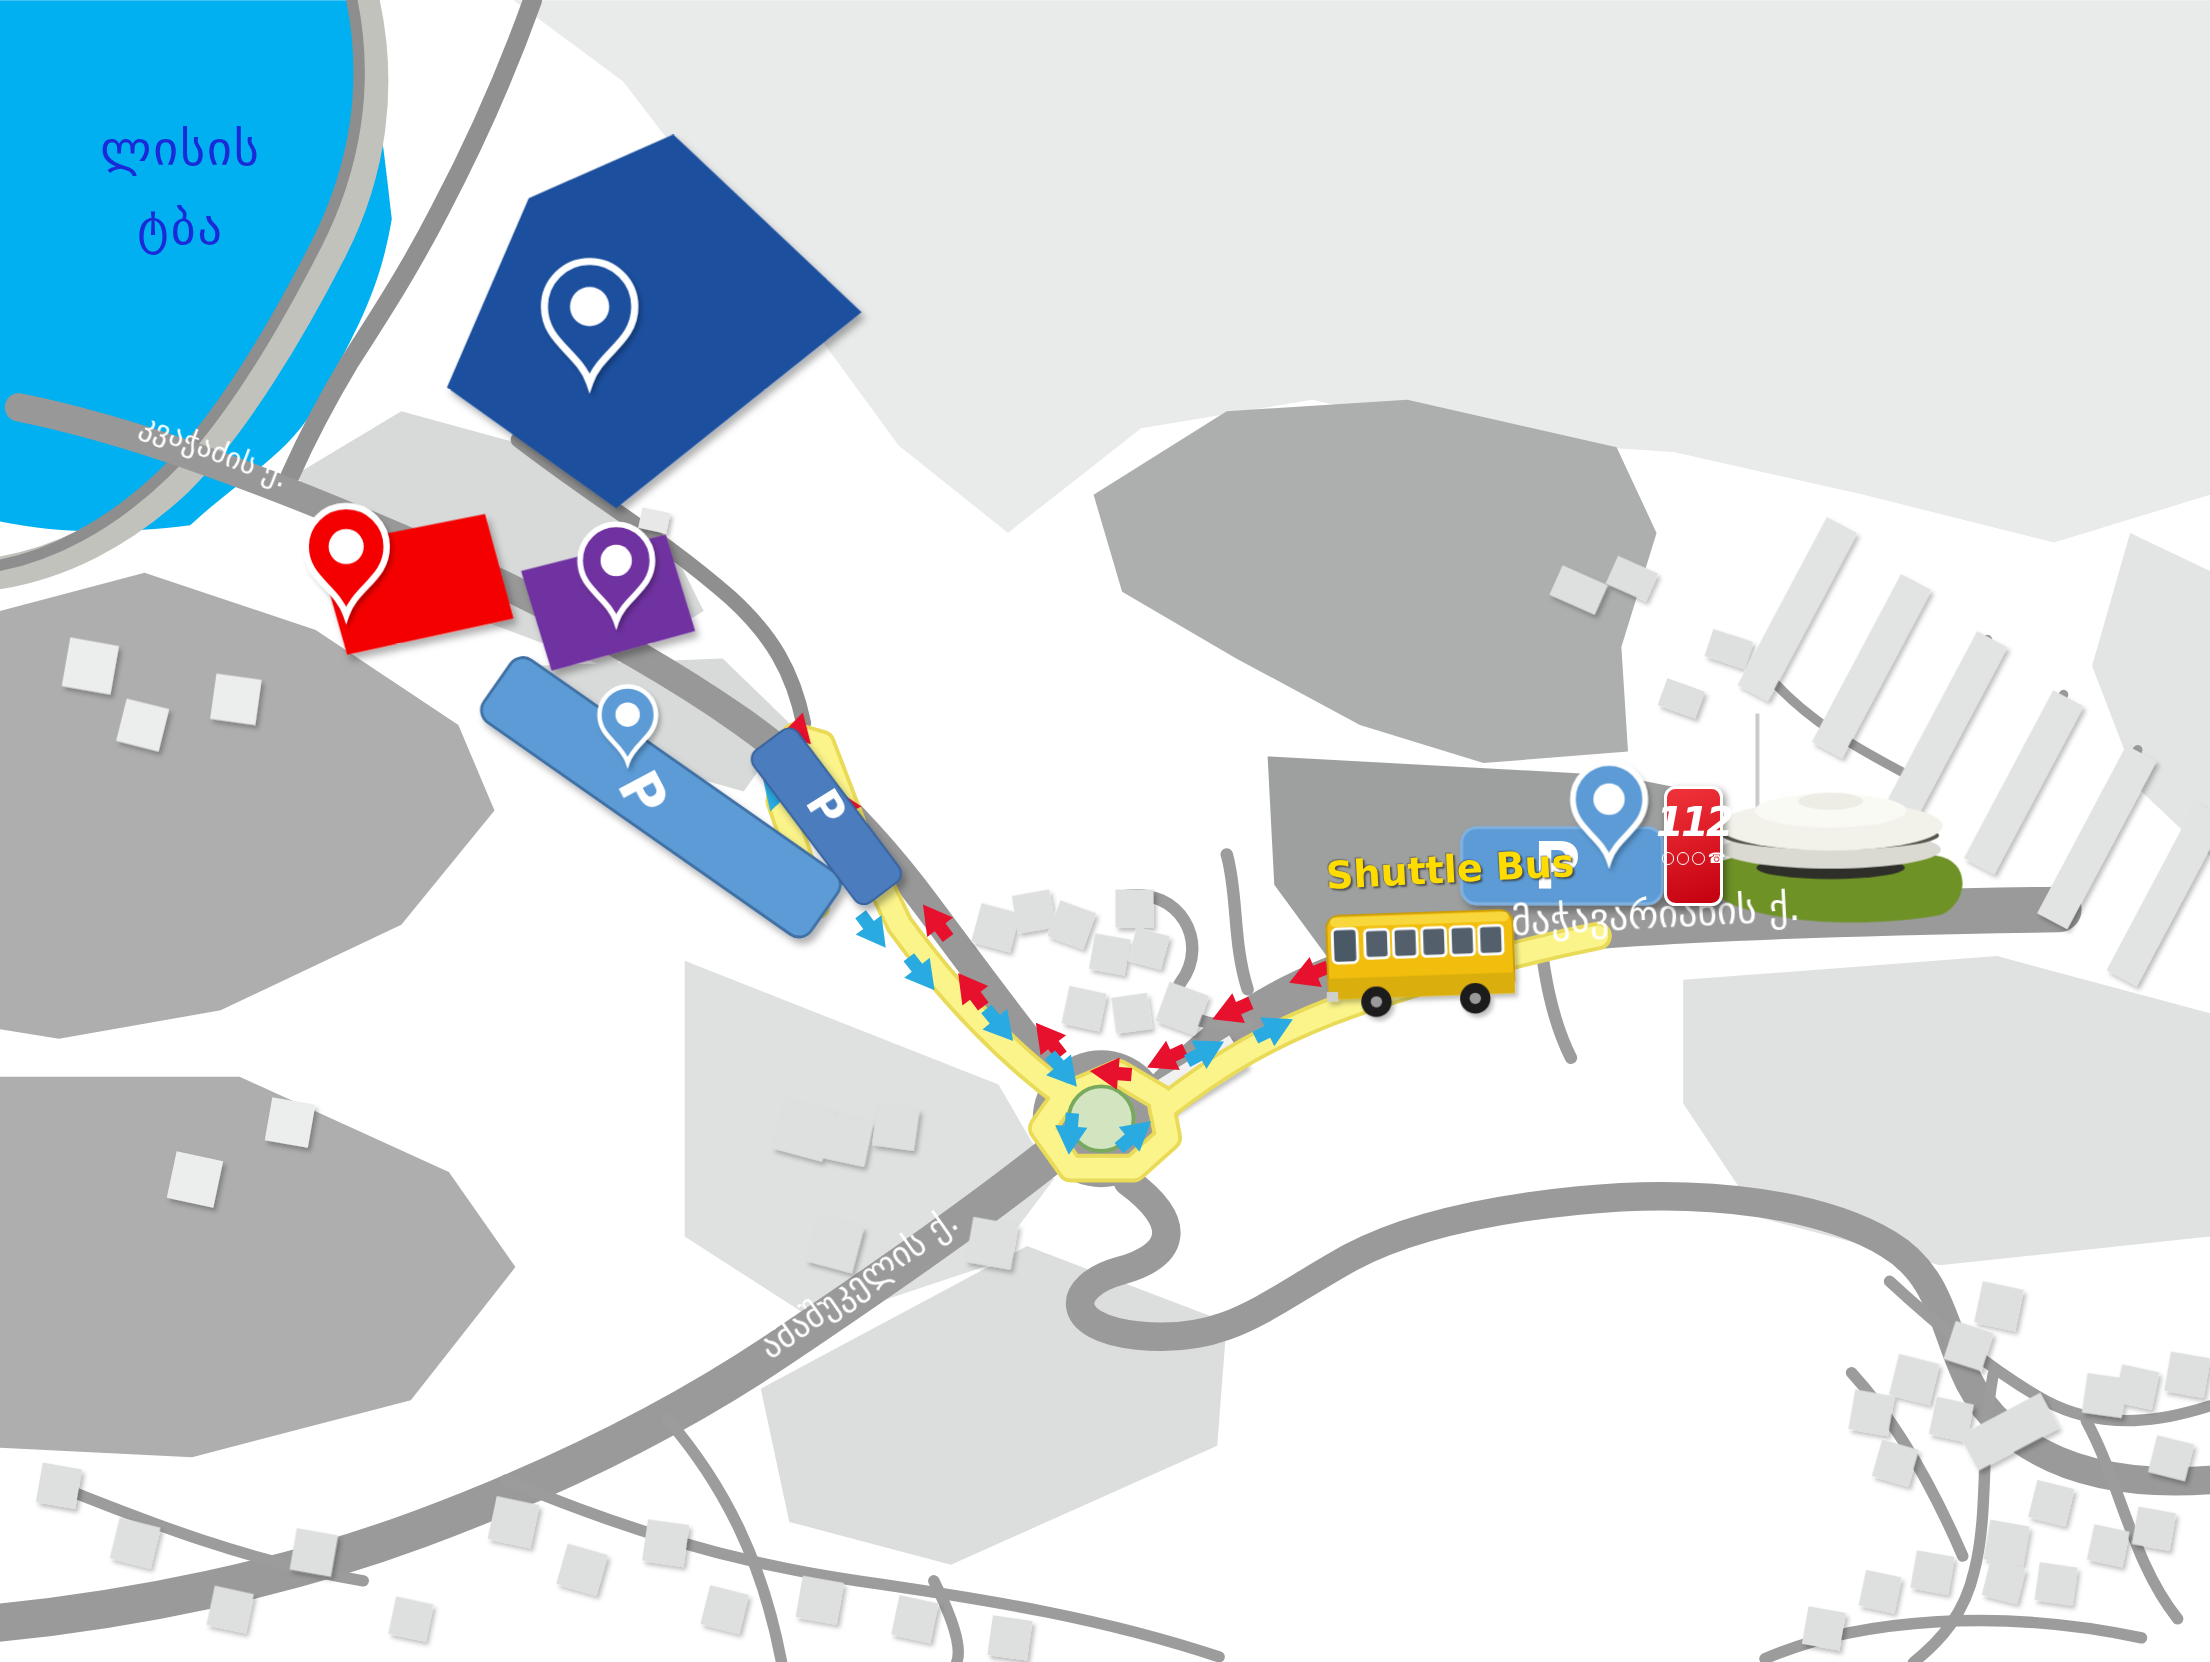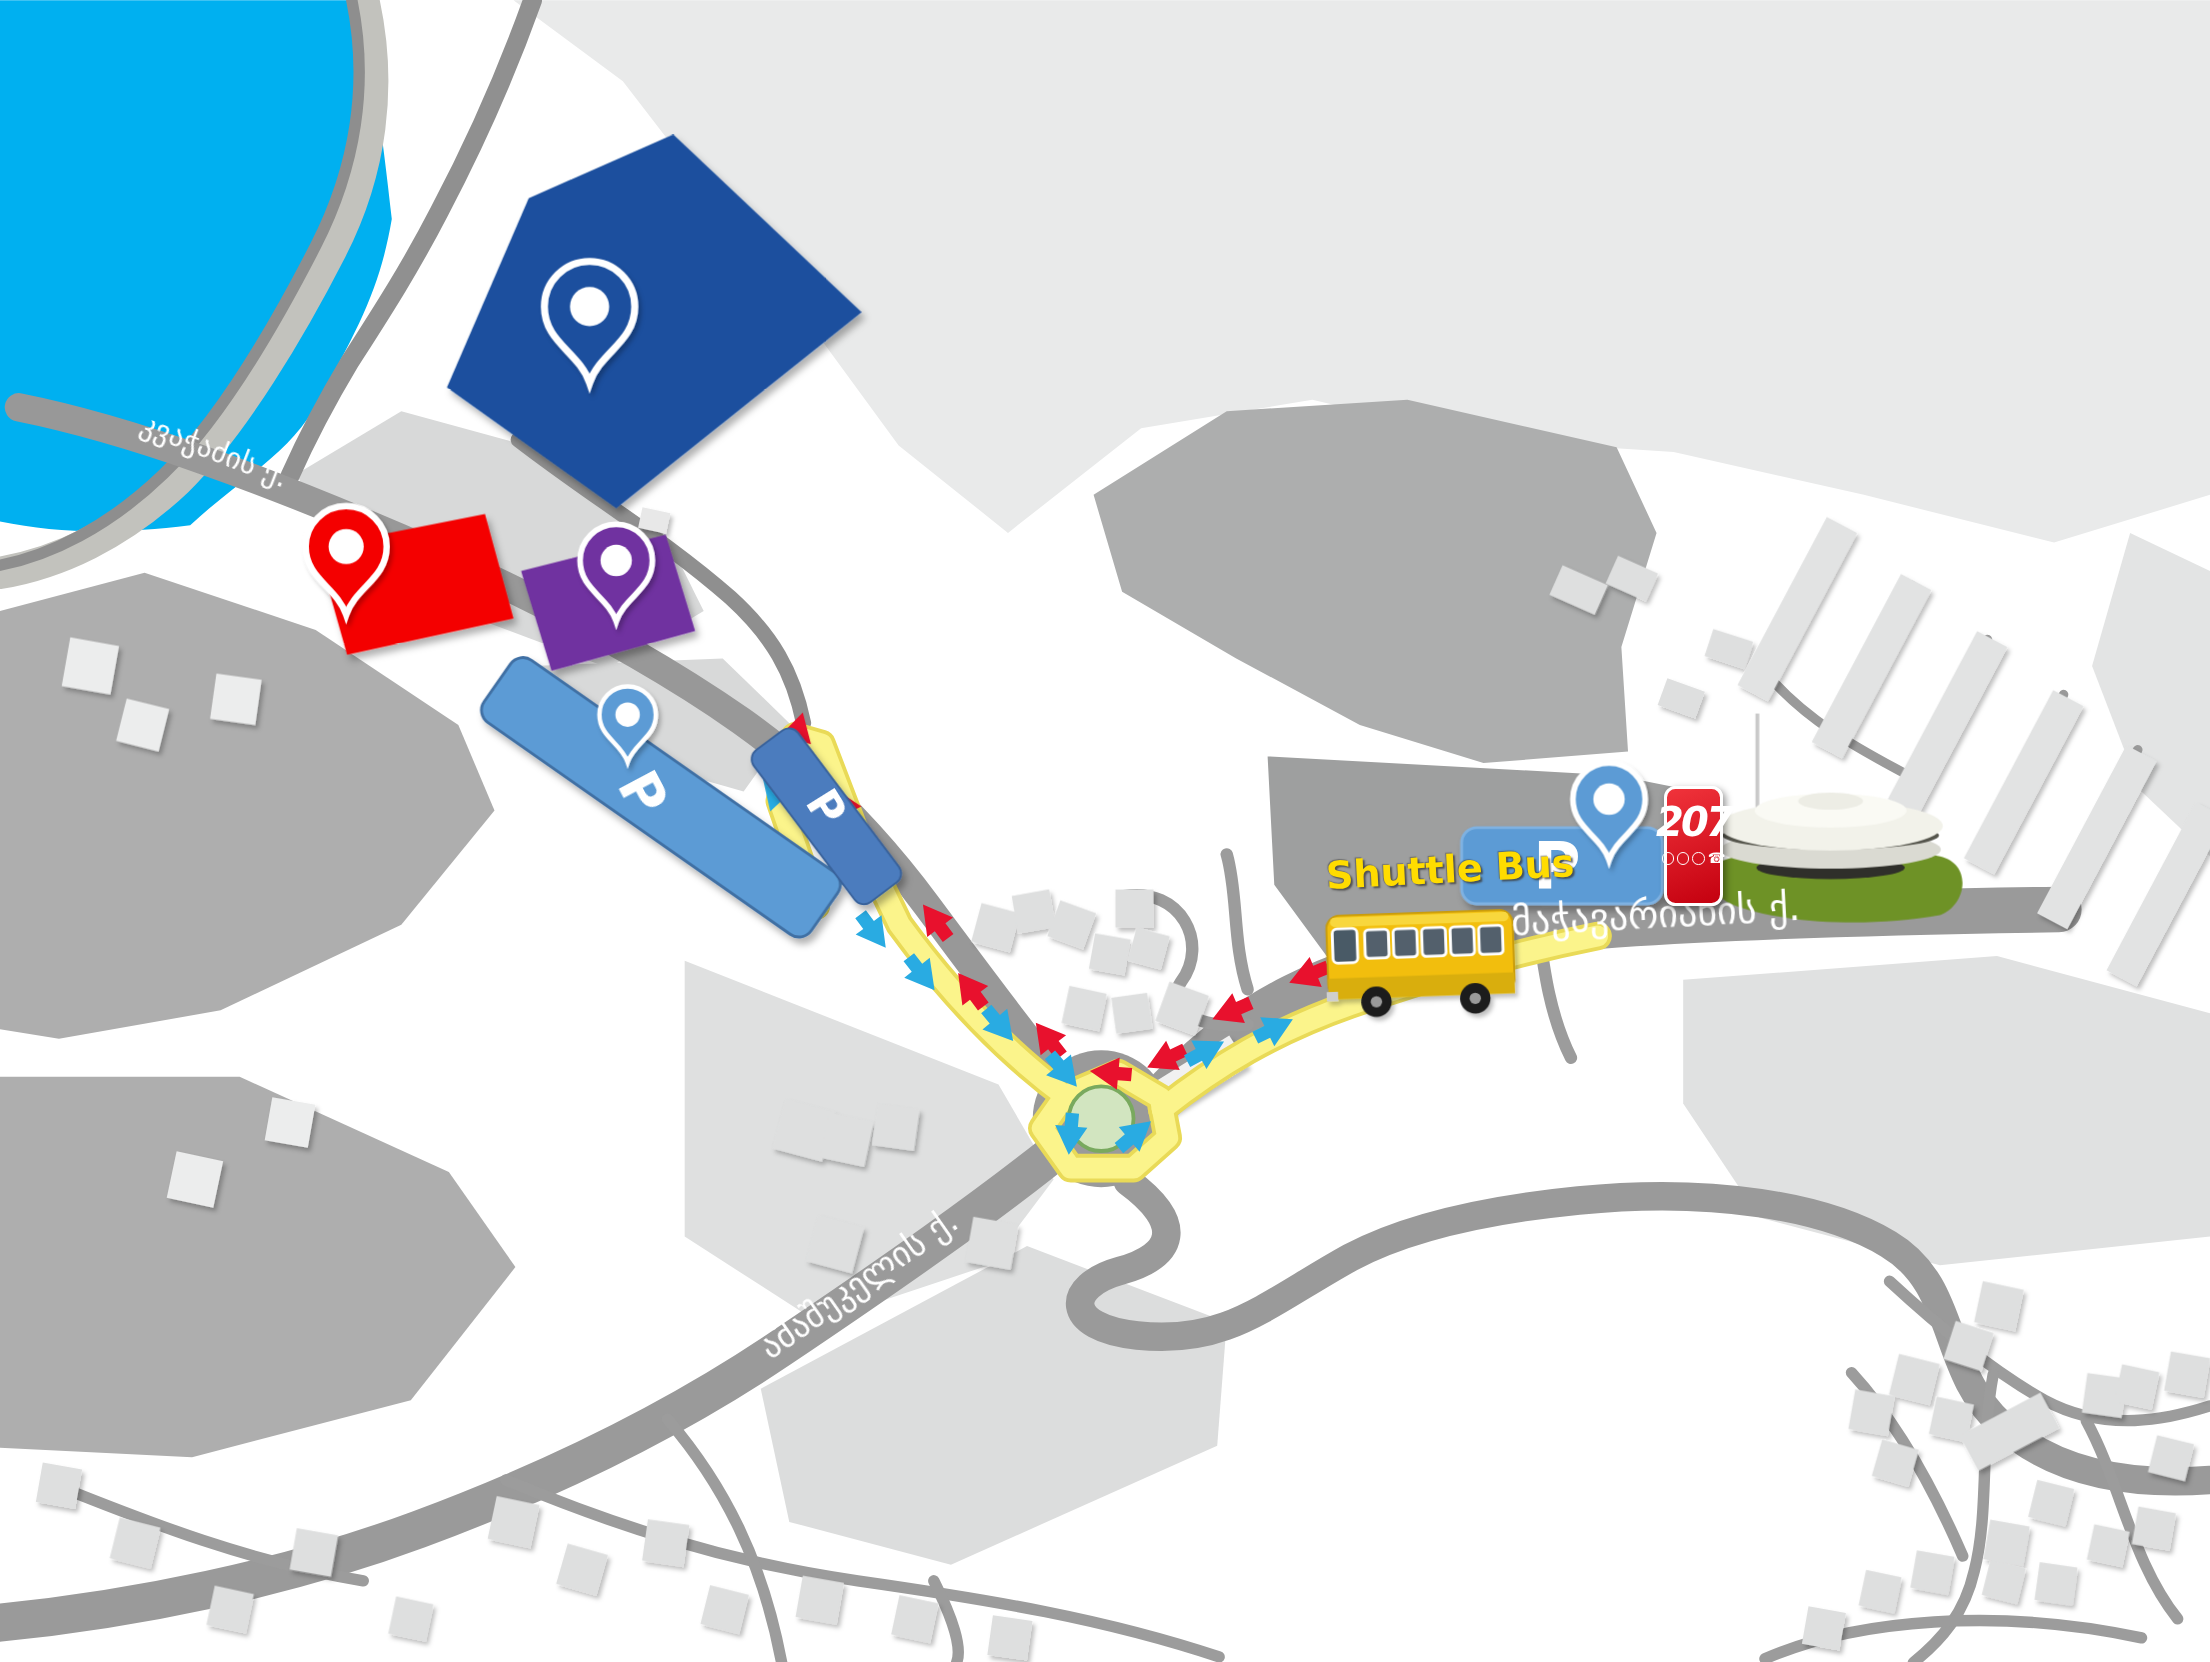--- a/index.html
+++ b/index.html
@@ -297,20 +297,24 @@
 
   <g filter="url(#ds2)">
     <use href="#pin" style="color:#1B4F9E" transform="translate(620,402) scale(1.25)"></use>
     <use href="#pin" style="color:#F40000" transform="translate(364,646) scale(1.12)"></use>
     <use href="#pin" style="color:#7030A0" transform="translate(648,653)"></use>
     <use href="#pin" style="color:#5B9BD5" transform="translate(660,801) scale(0.78)"></use>
     <use href="#pin" style="color:#5B9BD5" transform="translate(1692,904)"></use>
   </g>
 </svg>
 
+<div class="overlay lake-label">
+  <span>ლისის</span>
+  <span>ტბა</span>
+</div>
 
 <div class="box lbl-unofficial">
   <span>არაოფიციალური</span>
   <span>ნაწილი</span>
 </div>
 
 <div class="box lbl-official">
   <span>ოფიციალური</span>
   <span>ნაწილი</span>
 </div>
@@ -335,21 +339,21 @@
 <div class="overlay street st-amashukeli">ამაშუკელის ქ.</div>
 <div class="overlay street st-beritashvili">ბერიტაშვილის ქ.</div>
 
 <div class="overlay p-letter p1">P</div>
 <div class="overlay p-letter p2">P</div>
 <div class="overlay p-letter p3">P</div>
 
 <div class="overlay shuttle-text">Shuttle Bus</div>
 
 <div class="overlay sign112">
-  <div class="num">207</div>
+  <div class="num">112</div>
   <div class="icons">
     <i></i>
     <i></i>
     <i></i>
     <b>☎</b>
   </div>
 </div>
 
 </div>
 

